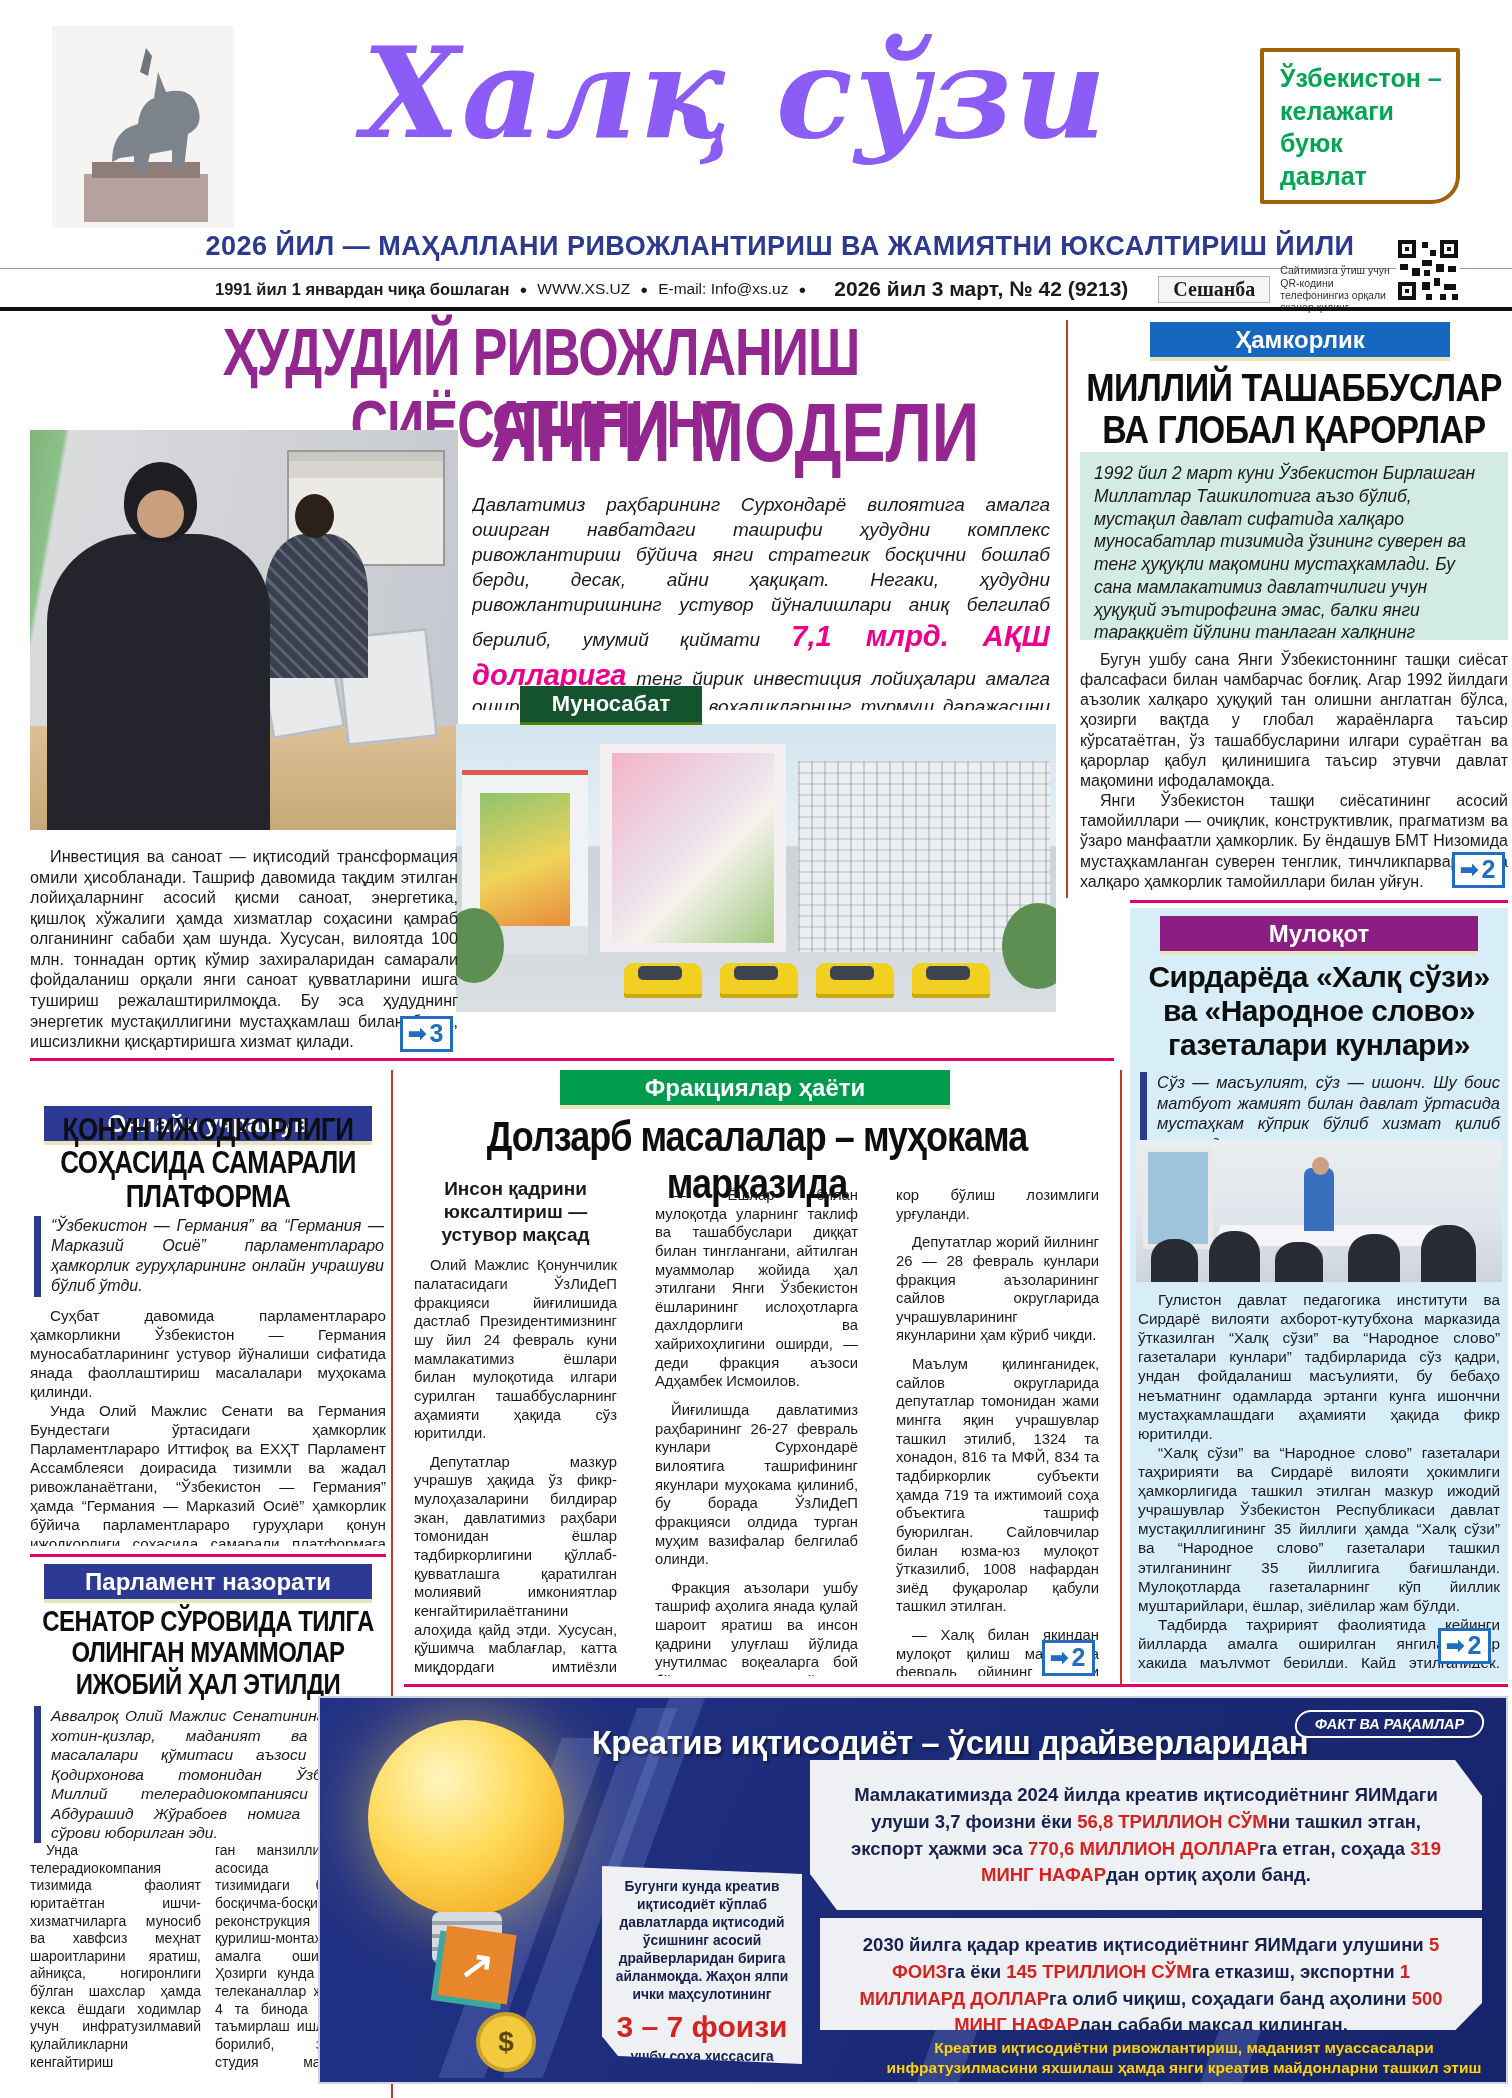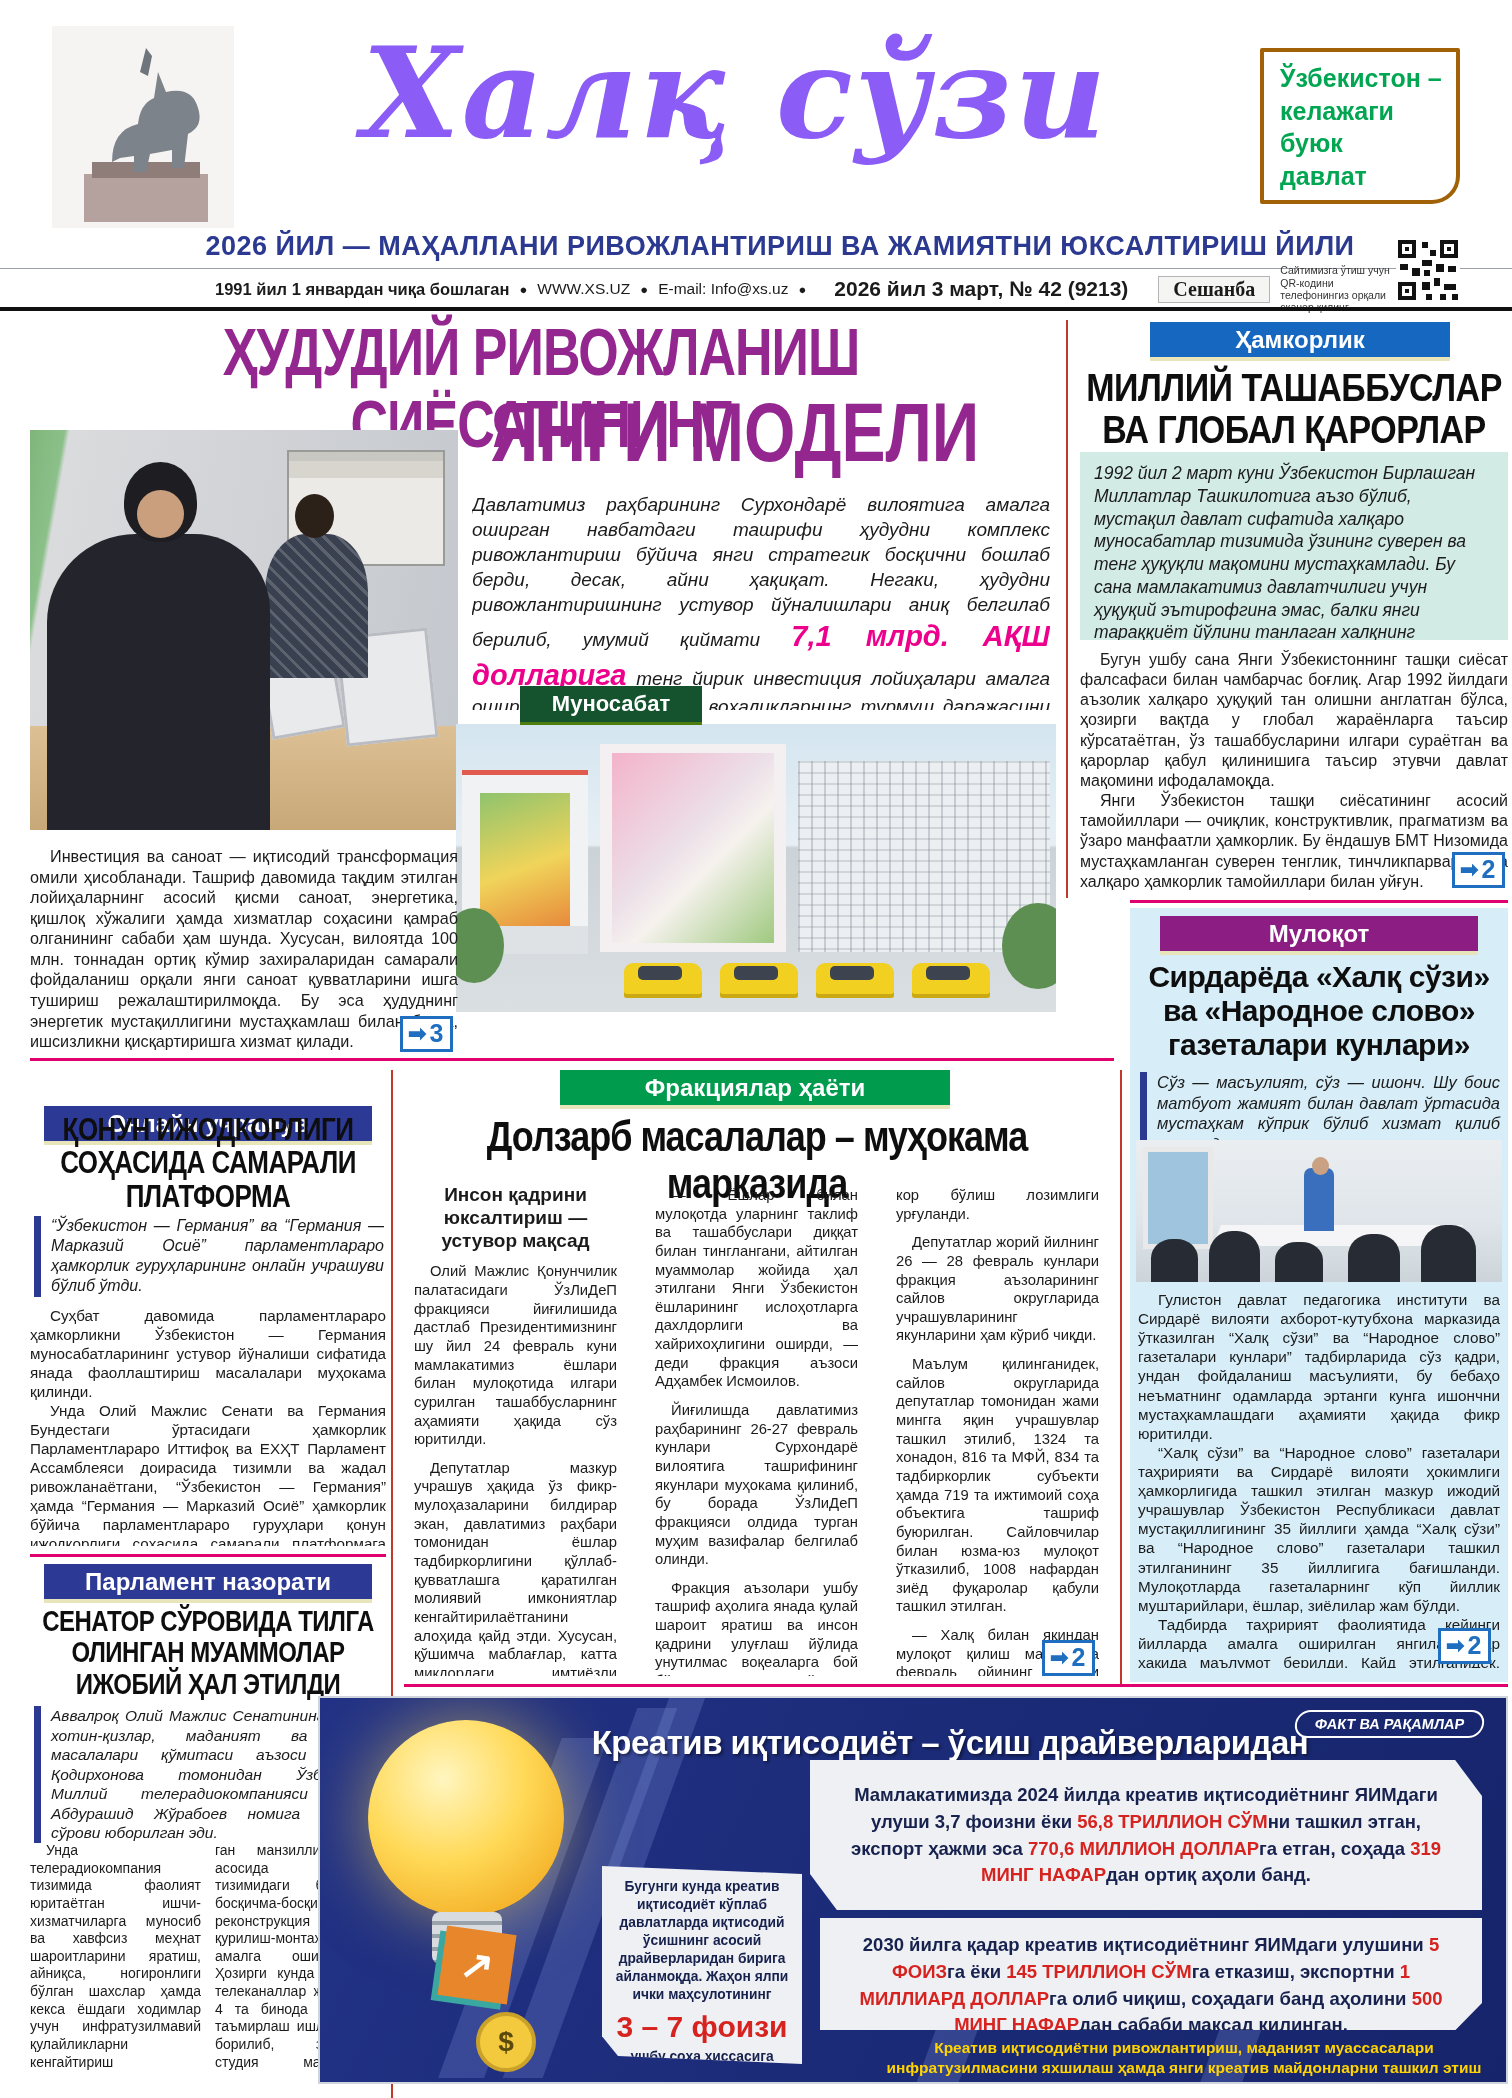--- a/index.html
+++ b/index.html
@@ -91,21 +91,21 @@
   .par-col p{margin:0;text-indent:16px;}
   .cont-par{left:330px;top:2048px;}
   
   .bdg-fr{left:560px;top:1070px;width:390px;background:#009b4d;}
   .fr-h{left:404px;top:1114px;width:706px;font-size:36px;letter-spacing:-1px;
       transform:scaleY(1.2);transform-origin:top;}
   .fr-cols{left:404px;top:1176px;width:706px;height:500px;display:flex;gap:18px;}
   .fr-col{width:223px;font-size:14.8px;line-height:1.26;text-align:justify;overflow:hidden;}
   .fr-col p{margin:10px;text-indent:16px;}
   .fr-sub{font-weight:800;font-size:19px;text-align:center;text-indent:0!important;
-      line-height:1.2;margin:8px 0 8px!important;}
+      line-height:1.2;margin:2px 0 8px!important;}
   .cont-fr{left:1042px;top:1640px;}
   
   .info{left:318px;top:1696px;width:1190px;height:388px;background:
       linear-gradient(115deg,#223286 0%,#1b2a76 55%,#16246b 100%);border:2px solid #cfd4dd;
       box-sizing:border-box;overflow:hidden;}
   .bar{position:absolute;background:rgba(130,150,225,.25);transform:skewX(-20deg);}
   .info-title{position:absolute;left:250px;top:26px;width:760px;text-align:center;color:#fff;
       font-weight:800;font-size:33px;letter-spacing:-.5px;text-shadow:2px 2px 3px rgba(0,0,0,.45);}
   .fact{position:absolute;right:22px;top:12px;border:2px solid #fff;border-radius:16px;
       transform:skewX(-8deg);color:#fff;font-weight:700;font-size:14.5px;padding:4px 18px;}

